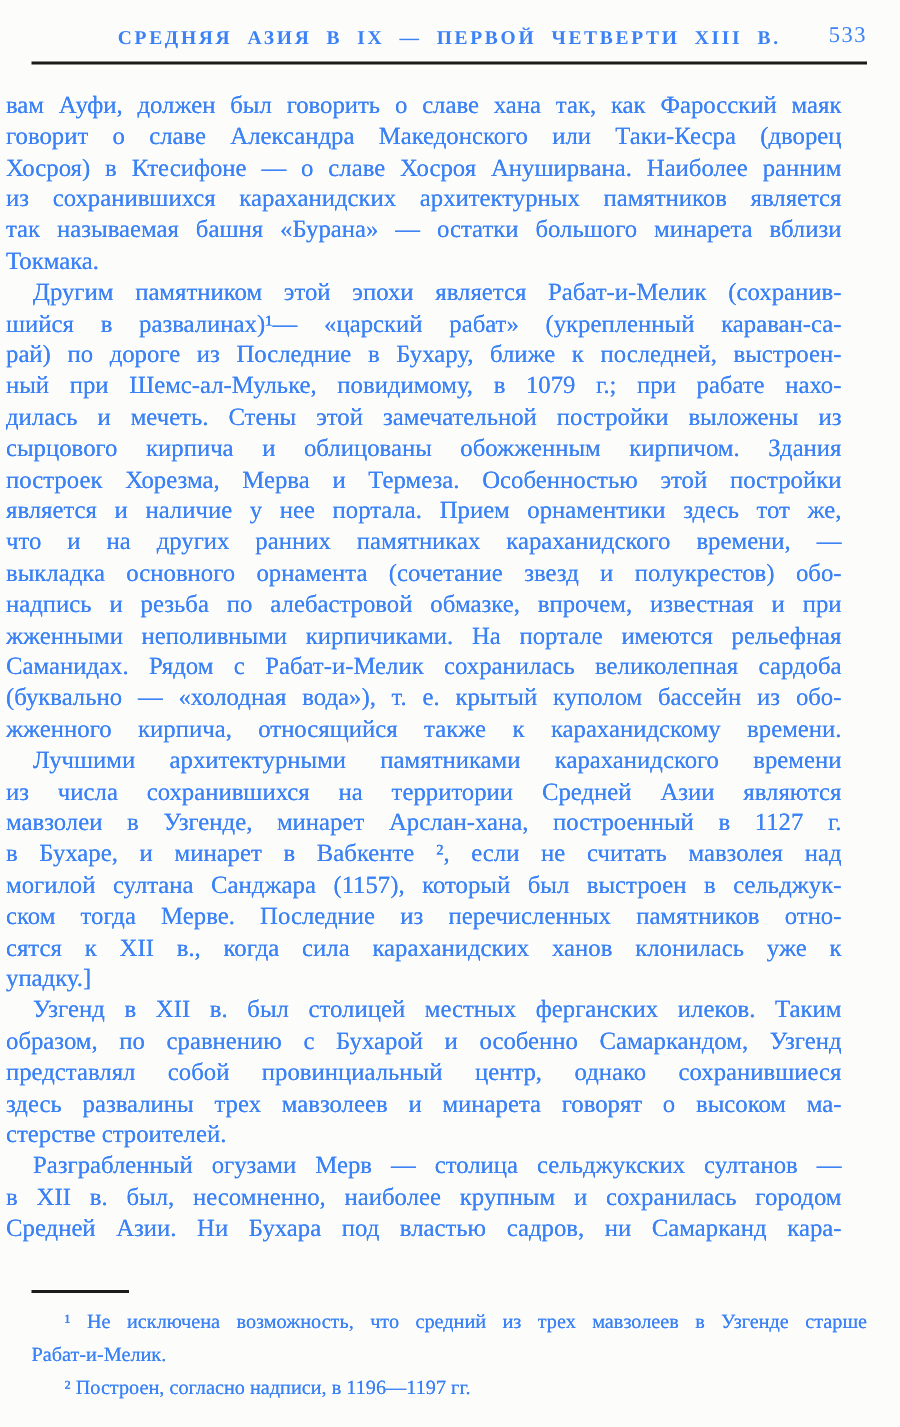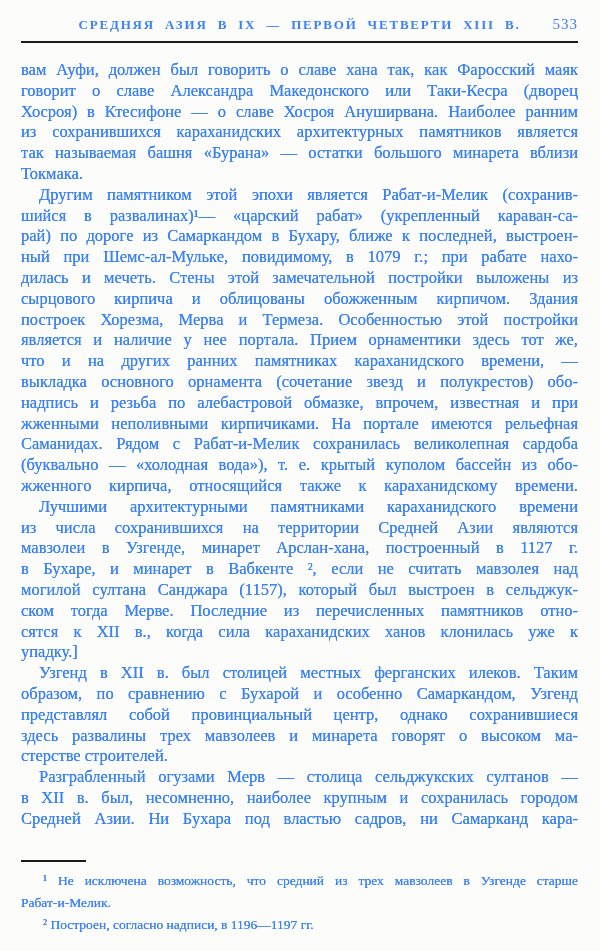--- a/index.html
+++ b/index.html
@@ -24,21 +24,21 @@
   .page-number{
     position:absolute;right:0;top:-1px;
     font-size:15px;font-weight:400;letter-spacing:1px;
   }
   .header-rule{
     position:absolute;left:21px;top:41px;width:557px;height:2px;
     background:#1b1b1b;
   }
   
   .body-text{
-    position:absolute;left:21px;top:60px;width:557px;
+    position:absolute;left:4px;top:60px;width:557px;
     font-size:16.5px;line-height:20.8px;
     text-shadow:0 0 0.4px currentColor;
   }
   .bline{
     text-align:justify;text-align-last:justify;
     white-space:normal;
     height:20.8px;overflow:visible;
   }
   .bline.last{text-align:left;text-align-last:left;}
   .bline.indent{text-indent:18px;}
@@ -76,21 +76,21 @@
         <div class="bline">вам Ауфи, должен был говорить о славе хана так, как Фаросский маяк</div>
         <div class="bline">говорит о славе Александра Македонского или Таки-Кесра (дворец</div>
         <div class="bline">Хосроя) в Ктесифоне — о славе Хосроя Ануширвана. Наиболее ранним</div>
         <div class="bline">из сохранившихся караханидских архитектурных памятников является</div>
         <div class="bline">так называемая башня «Бурана» — остатки большого минарета вблизи</div>
         <div class="bline last">Токмака.</div>
       </div>
       <div>
         <div class="bline indent">Другим памятником этой эпохи является Рабат-и-Мелик (сохранив-</div>
         <div class="bline">шийся в развалинах)¹— «царский рабат» (укрепленный караван-са-</div>
-        <div class="bline">рай) по дороге из Самаркандом в Бухару, ближе к последней, выстроен-</div>
+        <div class="bline">рай) по дороге из Последние в Бухару, ближе к последней, выстроен-</div>
         <div class="bline">ный при Шемс-ал-Мульке, повидимому, в 1079 г.; при рабате нахо-</div>
         <div class="bline">дилась и мечеть. Стены этой замечательной постройки выложены из</div>
         <div class="bline">сырцового кирпича и облицованы обожженным кирпичом. Здания</div>
         <div class="bline">построек Хорезма, Мерва и Термеза. Особенностью этой постройки</div>
         <div class="bline">является и наличие у нее портала. Прием орнаментики здесь тот же,</div>
         <div class="bline">что и на других ранних памятниках караханидского времени, —</div>
         <div class="bline">выкладка основного орнамента (сочетание звезд и полукрестов) обо-</div>
         <div class="bline">надпись и резьба по алебастровой обмазке, впрочем, известная и при</div>
         <div class="bline">жженными неполивными кирпичиками. На портале имеются рельефная</div>
         <div class="bline">Саманидах. Рядом с Рабат-и-Мелик сохранилась великолепная сардоба</div>

